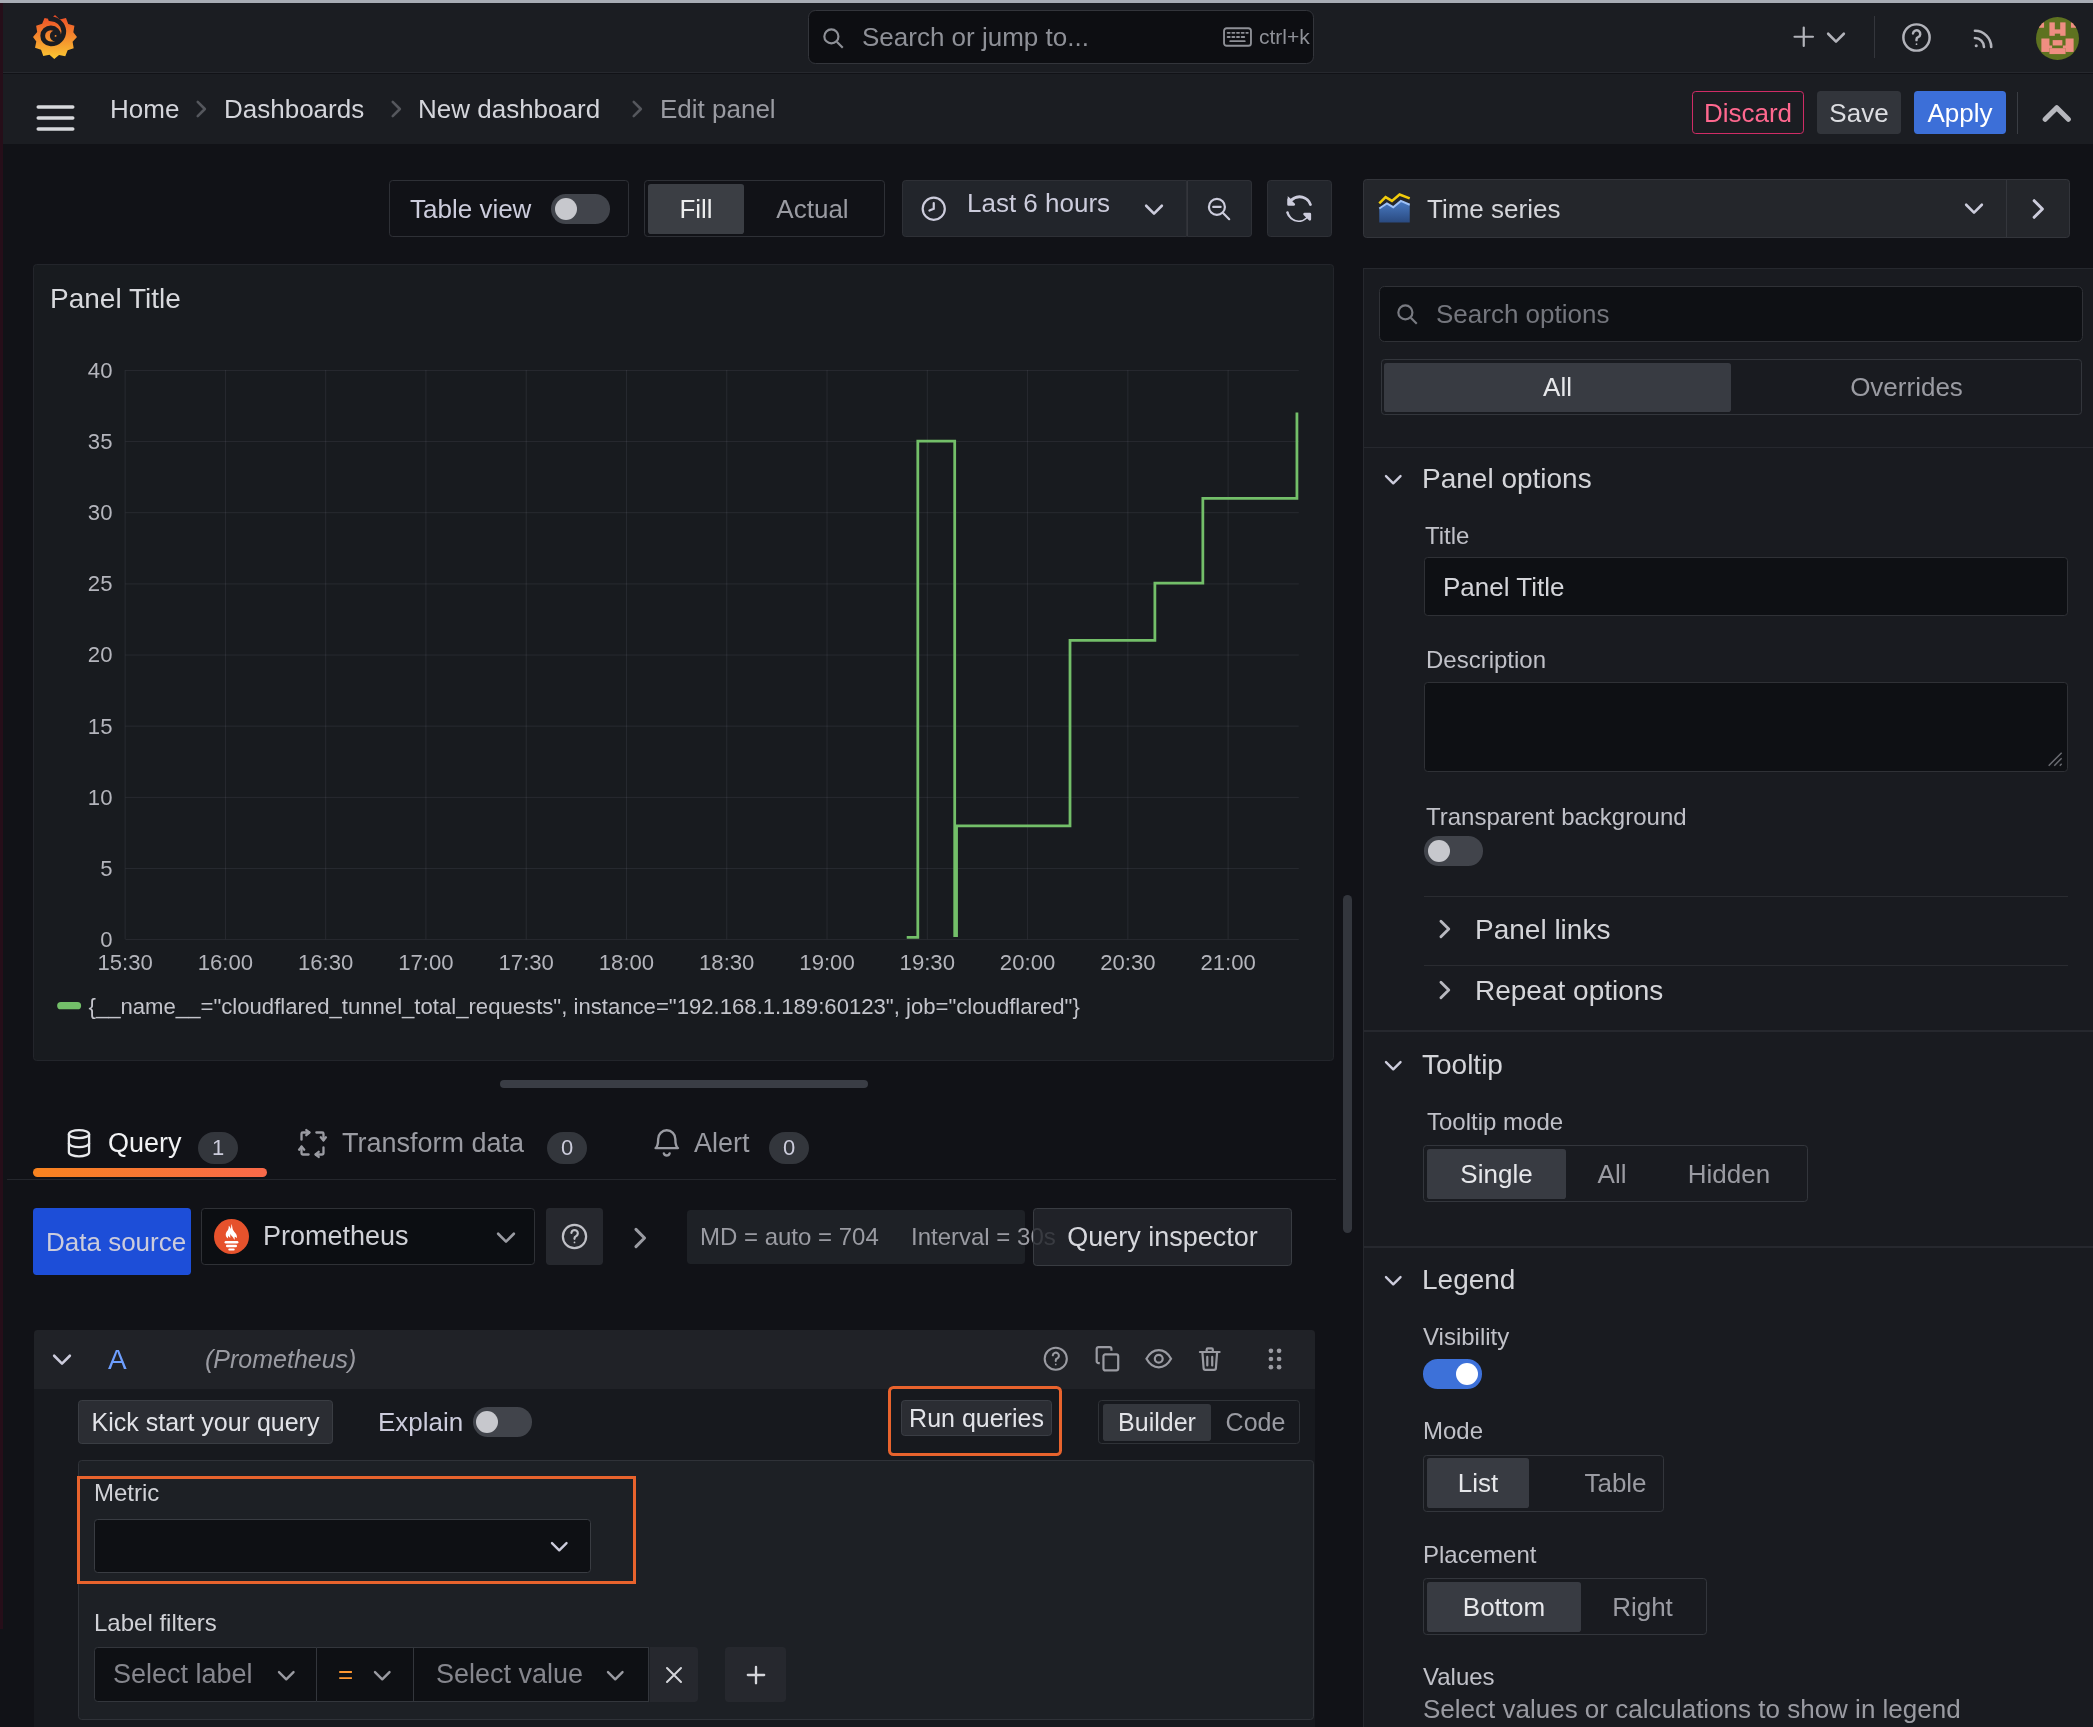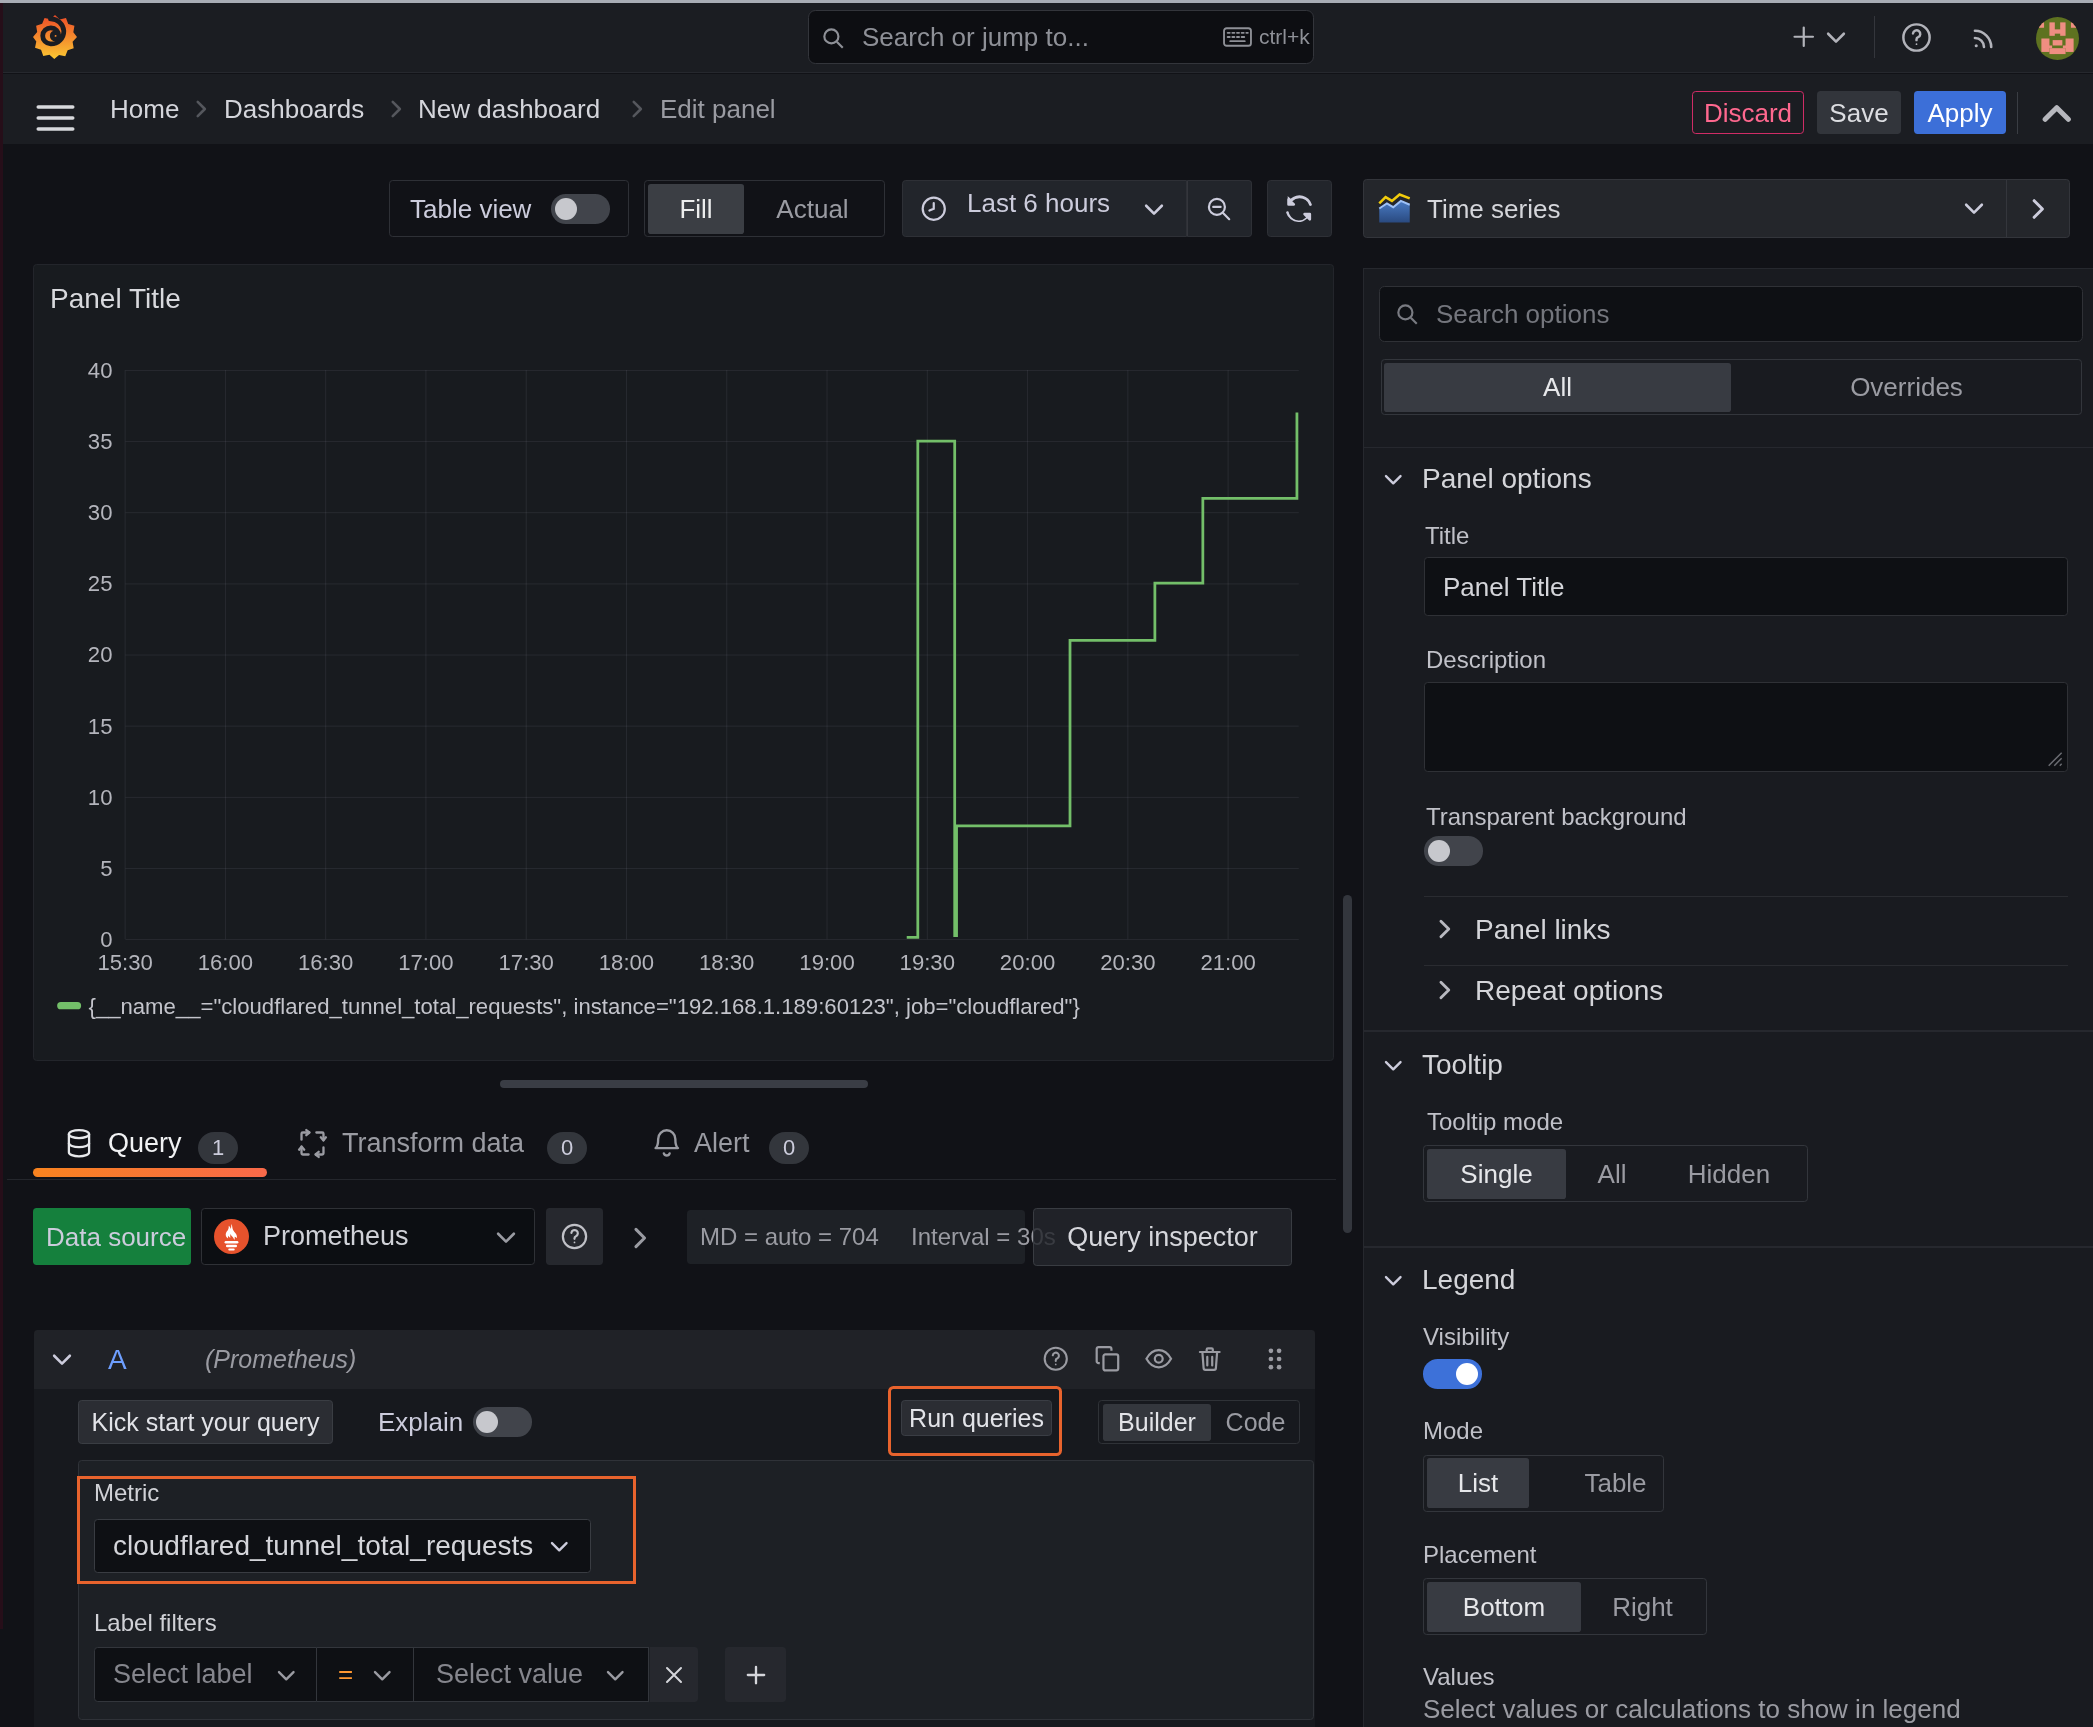--- a/index.html
+++ b/index.html
@@ -208,21 +208,21 @@
   <svg class="abs" style="left:652px;top:1127px;" width="29.5" height="33" viewBox="0 0 22 25" fill="none" stroke="#9a9ba2" stroke-width="1.8" stroke-linecap="round" stroke-linejoin="round">
     <path d="M11 2.5 a6.5 6.5 0 0 1 6.5 6.5 c0 5.5 2 7 2 7 H2.5 s2 -1.5 2 -7 A6.5 6.5 0 0 1 11 2.5 Z"></path>
     <path d="M8.8 20 a2.3 2.3 0 0 0 4.4 0"></path>
   </svg>
   <div class="abs cc" style="left:694px;top:1117px;height:52px;font-size:27px;color:#9a9ba2;">Alert</div>
   <div class="abs ctr" style="left:769px;top:1132px;width:40px;height:32px;background:#33363c;border-radius:16.6px;font-size:22px;color:#ccccdc;">0</div>
   <div class="abs" style="left:33px;top:1168px;width:234px;height:9.2px;border-radius:4.6px;background:linear-gradient(90deg,#f8831f,#f9694a);"></div>
   <div class="abs" style="left:7.4px;top:1179px;width:1329px;height:0.9px;background:#24262c;"></div>
 
   
-  <div class="abs t28 cc" style="left:33px;top:1208px;width:158px;height:57px;background:#15803d;border-radius:3.7px;">
+  <div class="abs t28 cc" style="left:33px;top:1208px;width:158px;height:67px;background:#1d4ed8;border-radius:3.7px;">
       <span style="margin-left:13px;">Data source</span>
     </div>
   <div class="abs" style="left:201px;top:1208px;width:334px;height:57px;background:#0c0e12;border:0.9px solid #2f3136;border-radius:3.7px;"></div>
   <svg class="abs" style="left:214px;top:1219px;" width="35" height="35" viewBox="0 0 38 38">
     <circle cx="19" cy="19" r="19" fill="#e6522c"></circle>
     <path fill="#fff" d="M19 5.5 c1.2 2.8 .6 4.4 1.9 6.7 c1.4 2.4 2.8 3 3.6 5.2 c.7 2.1 .2 3.6 .2 3.6 s-1.1-1.4-2.3-1.6 c.4 1.8-.3 3.4-.3 3.4 s-.9-2.4-2-3.4 c-.9-.8-1.6-1.4-1.9-3 c-.6 1-.8 2.5-.4 3.9 c-1-.3-1.6-1.2-2.4-2.2 c-.4 1.1-.3 2.2 0 3.1 c-.8-.3-2.7-1.6-2.7-4.3 c0-2.9 2.1-3.8 2.9-6.1 c.7-2 .3-3.5 .3-3.5 s2 1.3 2.4 3.6 c.6-2.4 .3-4.5 .7-5.4 Z"></path>
     <rect x="11.5" y="24" width="15" height="2.6" rx="1.3" fill="#fff"></rect>
     <rect x="13" y="28" width="12" height="2.6" rx="1.3" fill="#fff"></rect>
     <rect x="15.5" y="32" width="7" height="2.2" rx="1.1" fill="#fff"></rect>
   </svg>
@@ -288,21 +288,20 @@
   <div class="abs ctr" style="left:901px;top:1400px;width:151px;height:36px;background:#2b2d33;border:0.9px solid #3a3d44;border-radius:3.7px;font-size:25px;font-weight:500;color:#e2e3e8;">Run queries</div>
   <div class="abs" style="left:1098px;top:1400px;width:202px;height:44px;border:0.9px solid #2f3237;border-radius:3.7px;"></div>
   <div class="abs ctr" style="left:1103px;top:1404px;width:108px;height:37px;background:#34373d;border-radius:2.8px;font-size:25px;font-weight:500;color:#e2e3e7;">Builder</div>
   <div class="abs ctr" style="left:1216px;top:1404px;width:79px;height:37px;font-size:25px;color:#9a9ba2;">Code</div>
 
   
   <div class="abs" style="left:78px;top:1460px;width:1236px;height:260px;background:#1d2025;border:0.9px solid #2f3238;border-radius:3.7px;"></div>
   <div class="abs" style="left:77px;top:1476px;width:559px;height:108px;border:3.7px solid #e8632d;"></div>
   <div class="abs cc" style="left:94px;top:1480px;height:26px;font-size:24px;font-weight:500;color:#d0d1d6;">Metric</div>
   <div class="abs" style="left:94px;top:1519px;width:497px;height:54px;background:#0e1014;border:0.9px solid #393c42;border-radius:3.7px;"></div>
-  <div class="abs cc" style="left:113px;top:1519px;height:54px;font-size:28px;color:#d4d5da;">cloudflared_tunnel_total_requests</div>
   <svg class="abs" style="left:550px;top:1539px;" width="18.5" height="14.8" viewBox="0 0 14 10" fill="none" stroke="#ccccdc" stroke-width="1.8" stroke-linecap="round" stroke-linejoin="round">
       <path d="M1.5 2.5 L7 8 L12.5 2.5"></path>
     </svg>
   <div class="abs cc" style="left:94px;top:1610px;height:26px;font-size:24px;font-weight:500;color:#d0d1d6;">Label filters</div>
   <div class="abs" style="left:94px;top:1647px;width:223px;height:55px;background:#0e1014;border:0.9px solid #33363c;border-radius:3.7px 0 0 3.7px;"></div>
   <div class="abs cc" style="left:113px;top:1647px;height:55px;font-size:27px;color:#85868d;">Select label</div>
   <svg class="abs" style="left:277px;top:1668px;" width="18.5" height="14.8" viewBox="0 0 14 10" fill="none" stroke="#9a9ba2" stroke-width="1.8" stroke-linecap="round" stroke-linejoin="round">
       <path d="M1.5 2.5 L7 8 L12.5 2.5"></path>
     </svg>
   <div class="abs" style="left:317px;top:1647px;width:97px;height:55px;background:#0e1014;border:0.9px solid #33363c;border-left:none;"></div>

